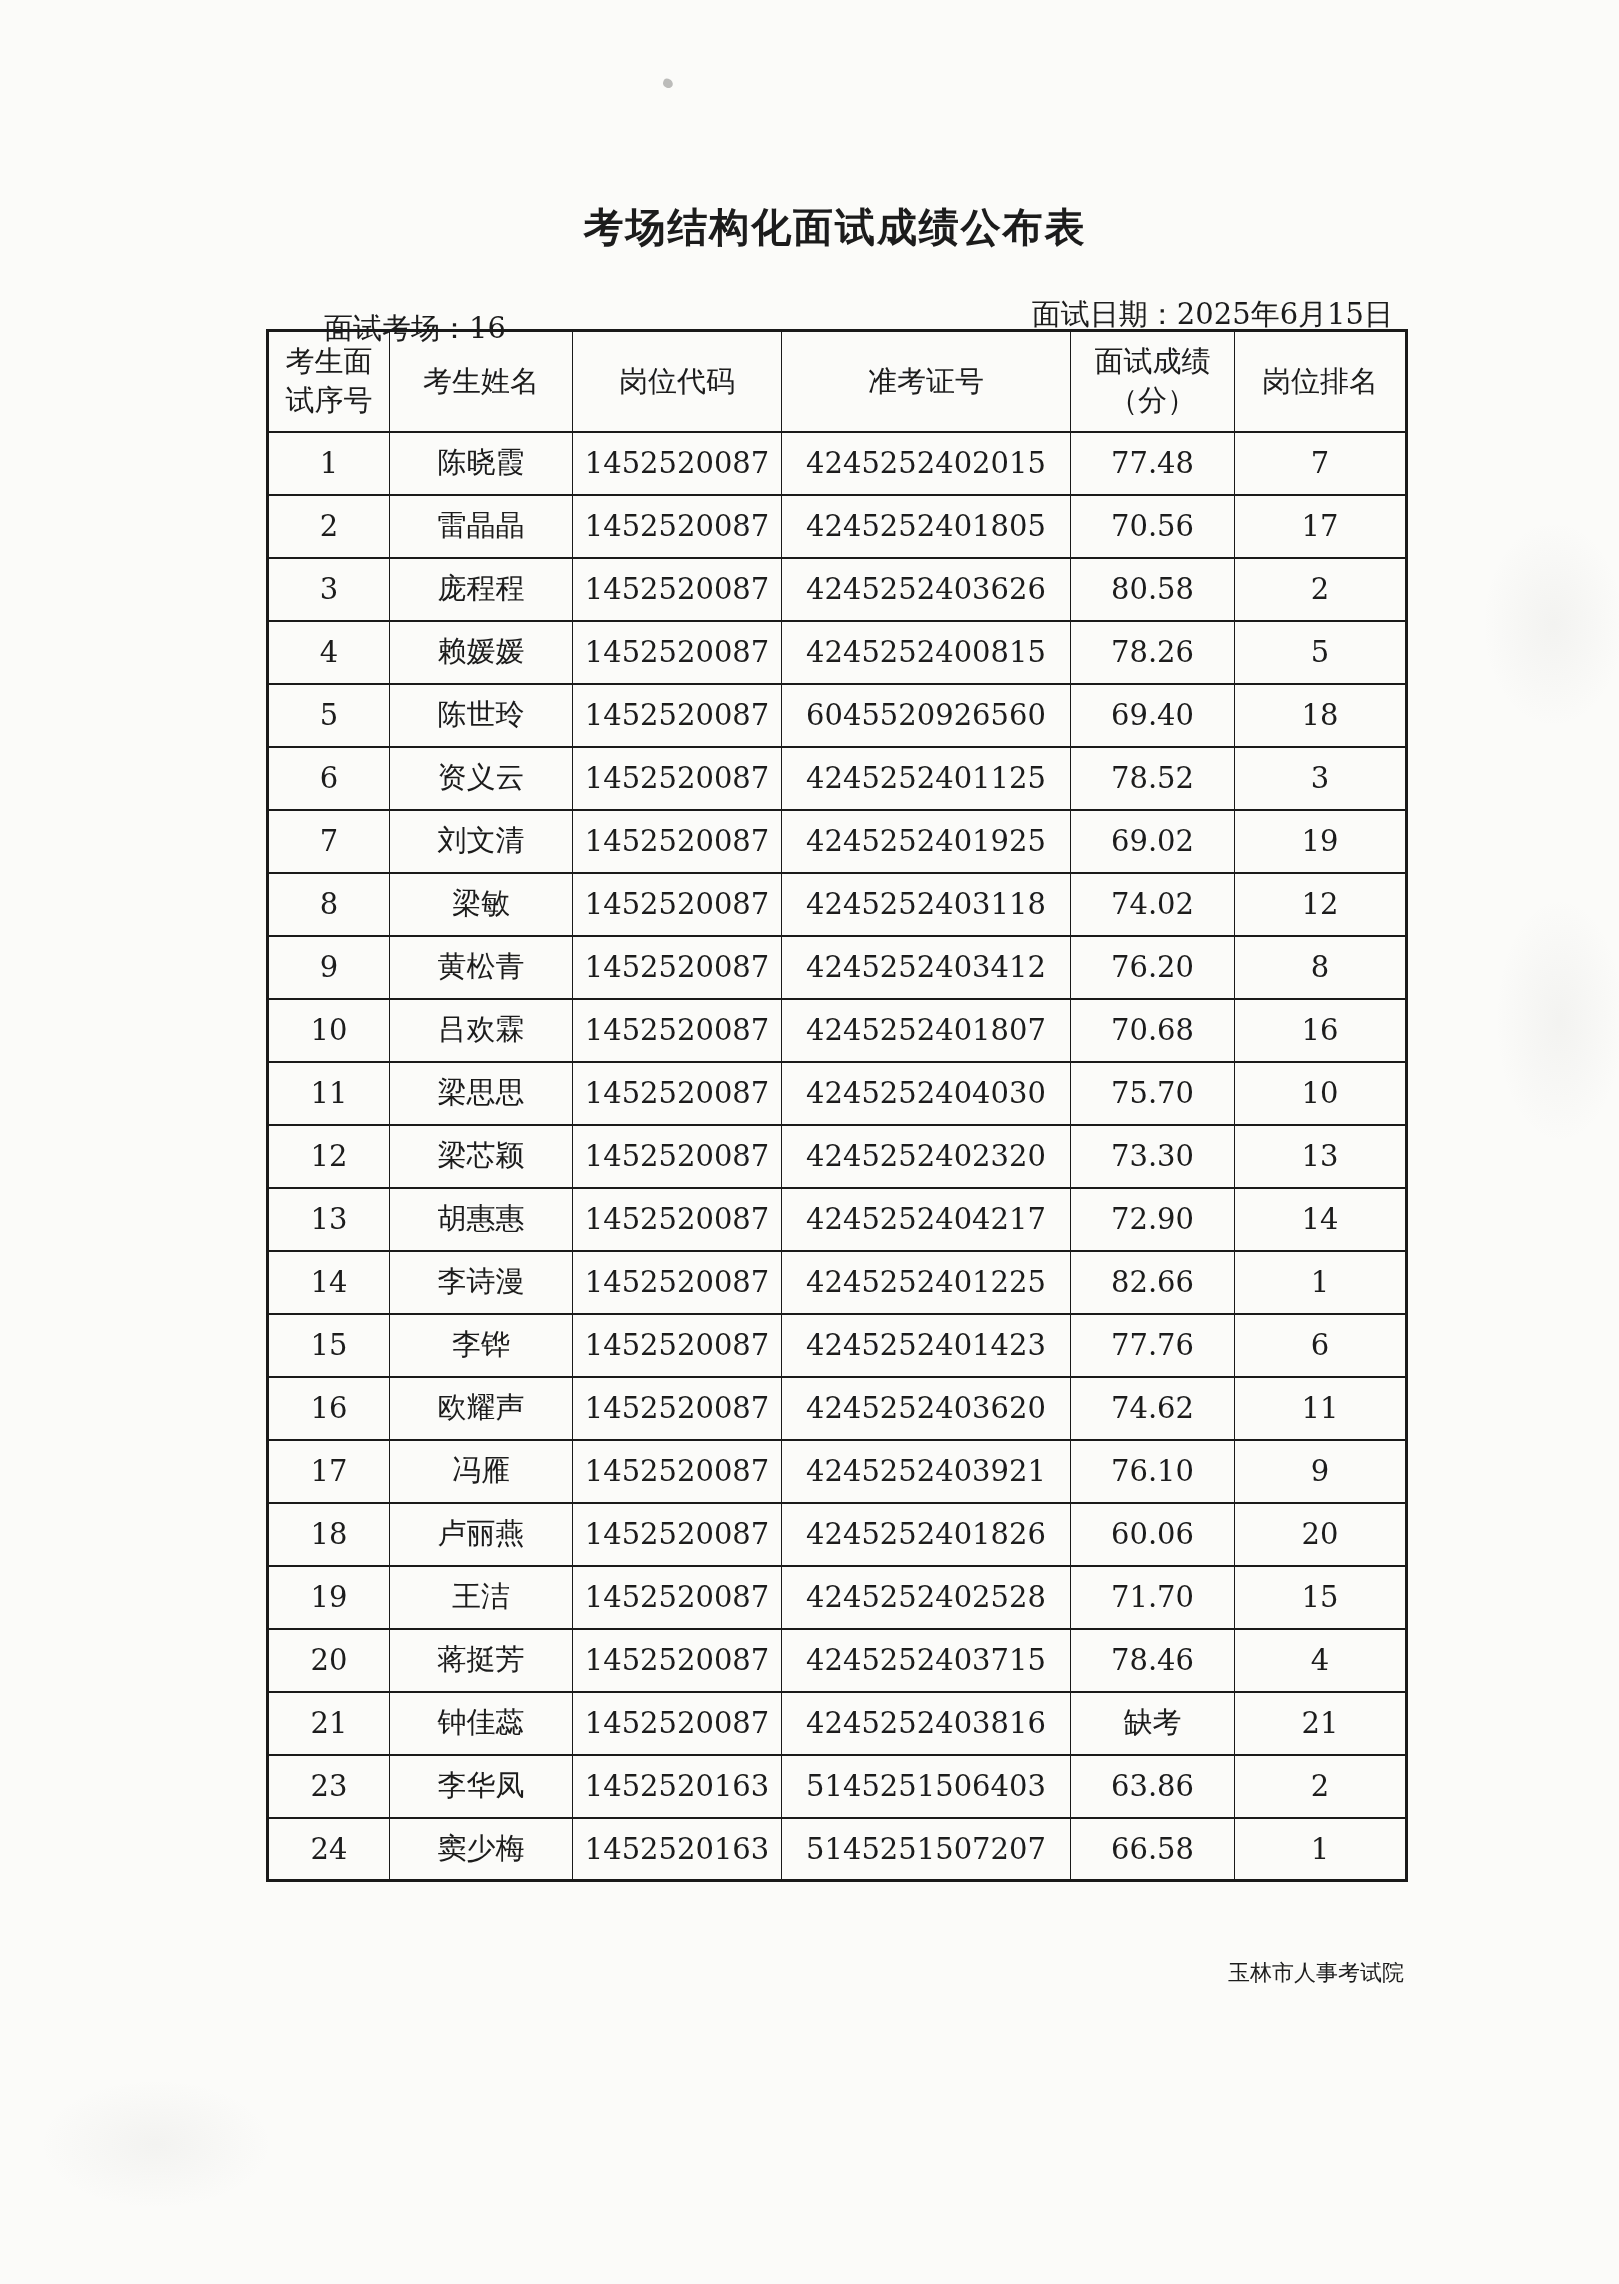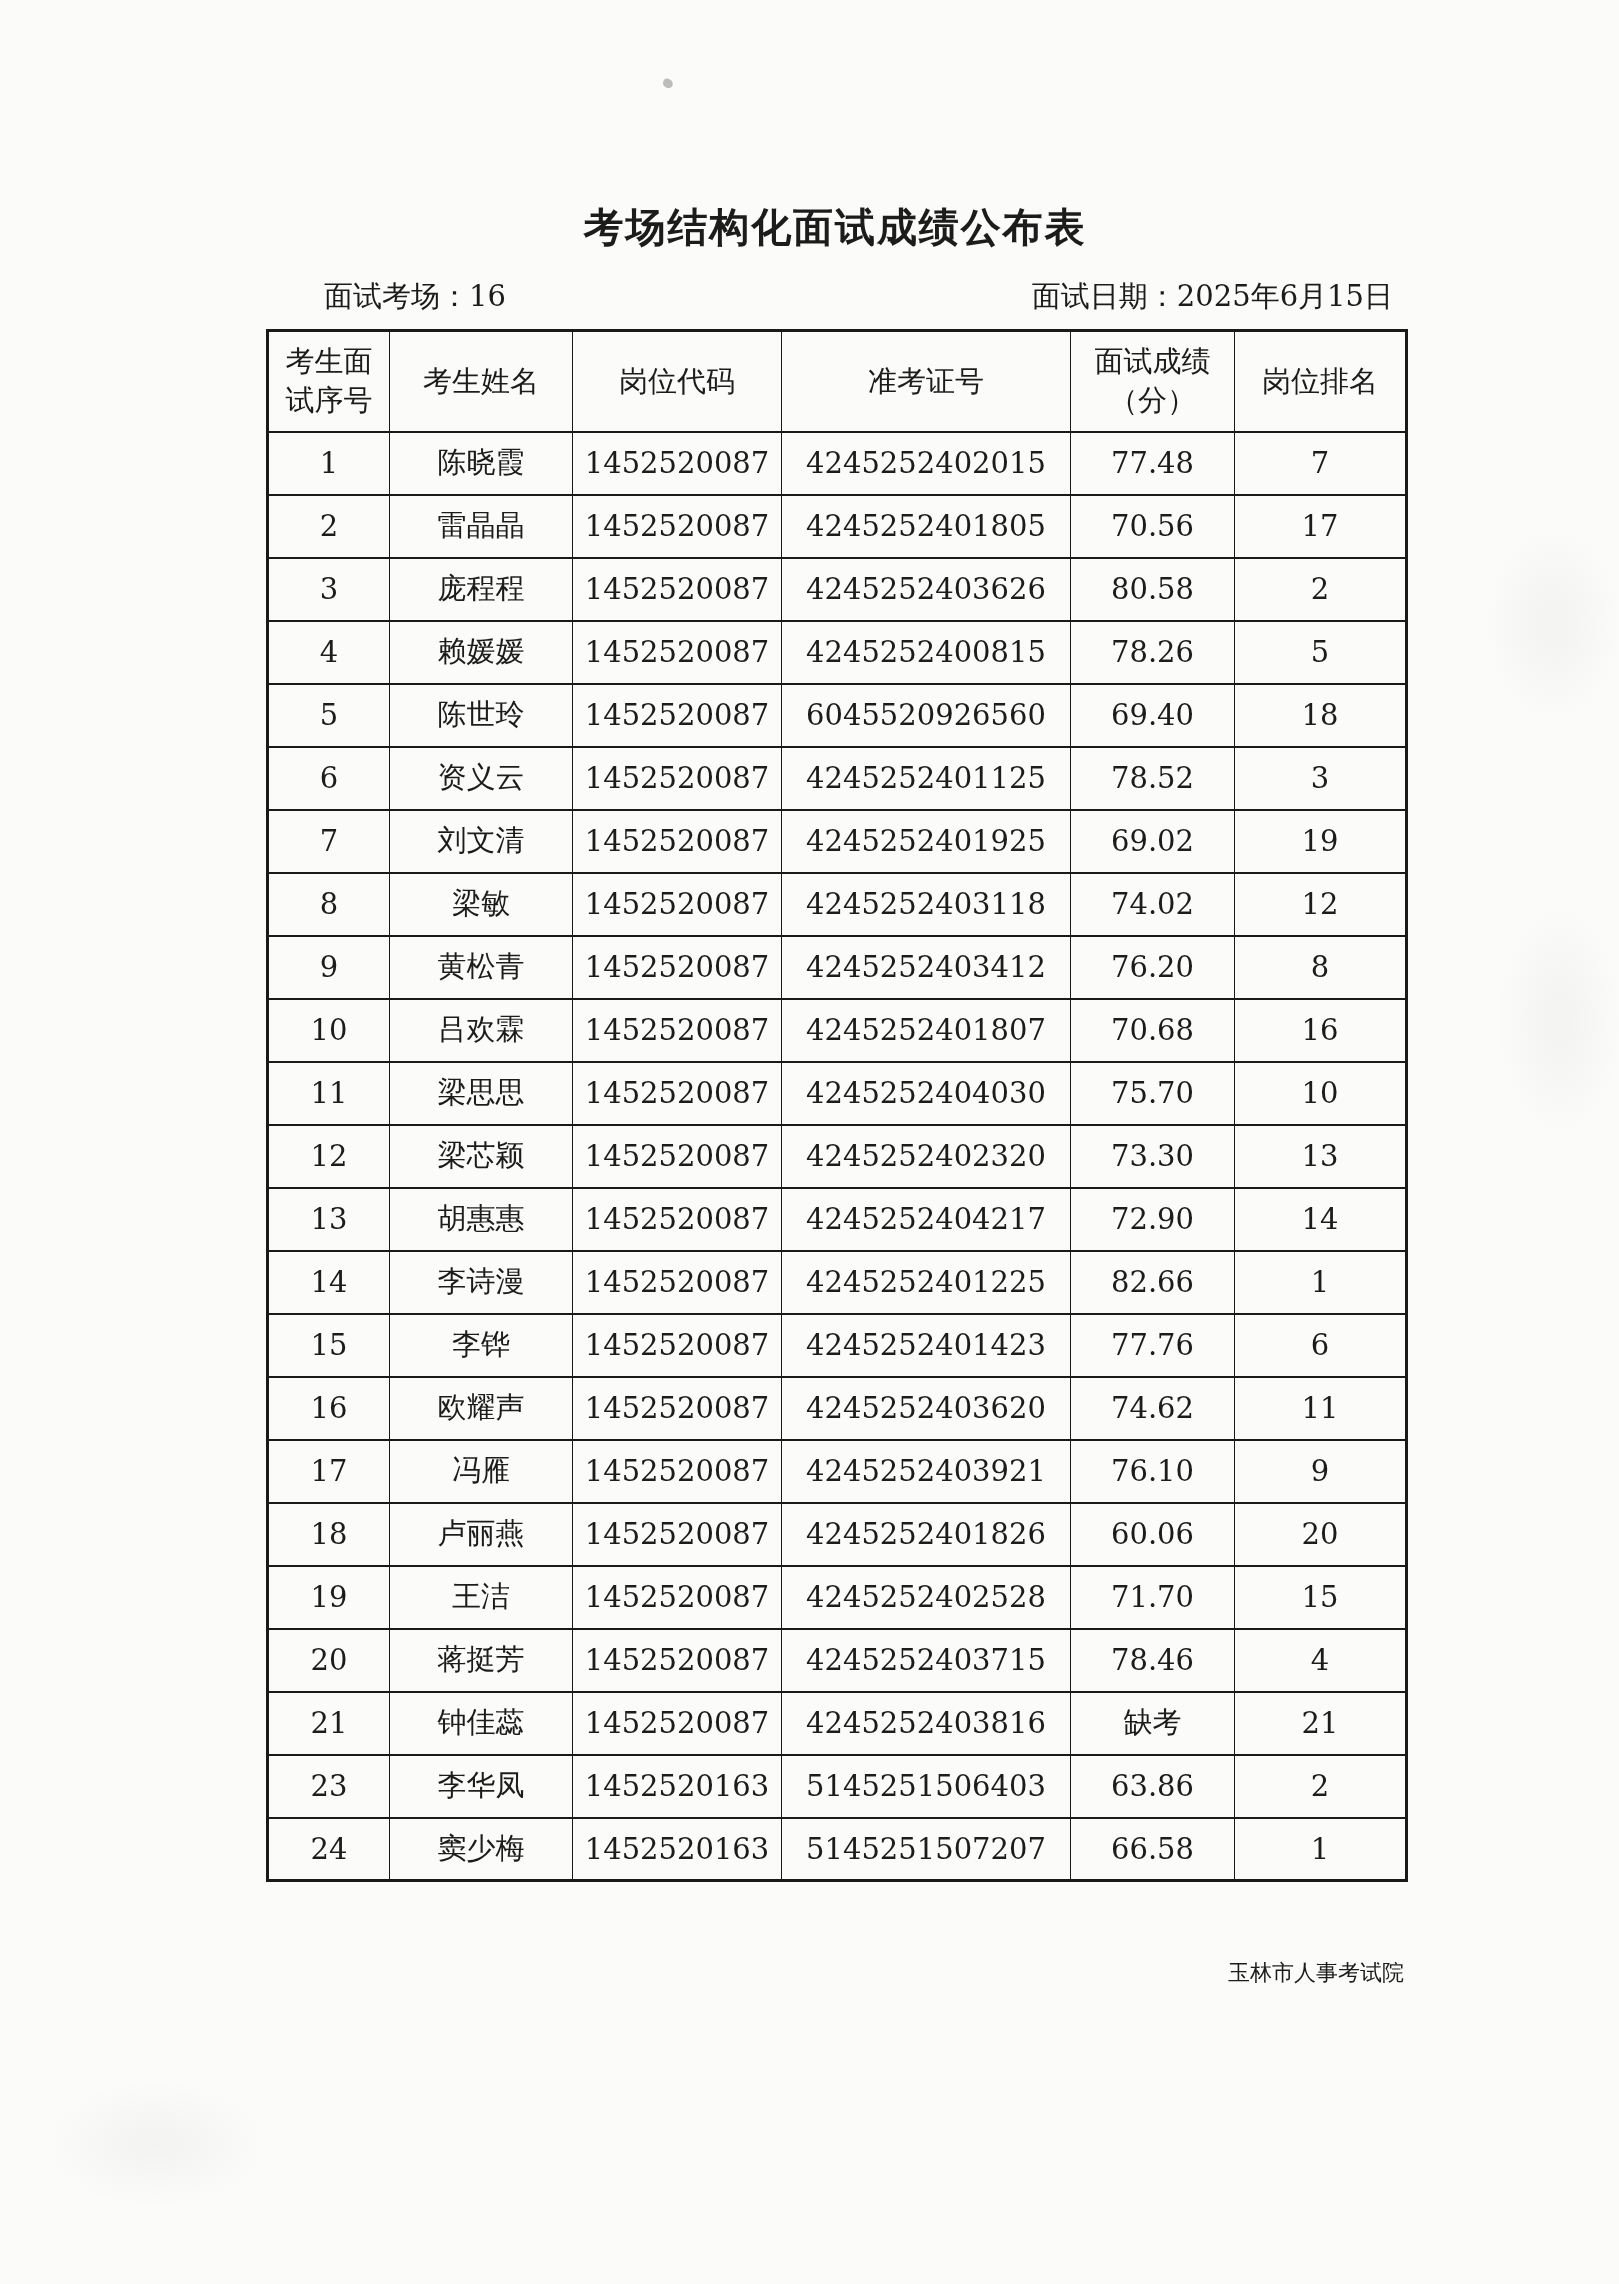--- a/index.html
+++ b/index.html
@@ -50,22 +50,22 @@
   .meta-row {
     position: absolute;
     left: 266px;
     top: 281px;
     width: 1138px;
     display: flex;
     justify-content: space-between;
     font-size: 29px;
     line-height: 1.1;
   }
-  .meta-venue { padding-left: 58px; }
-  .meta-date  { padding-right: 11px; }
+  .meta-venue { padding-left: 58px; margin-top: 32px; }
+  .meta-date  { padding-right: 11px; margin-top: 18px; }
 
   table.score-table {
     position: absolute;
     left: 266px;
     top: 329px;
     width: 1138px;
     border-collapse: collapse;
     table-layout: fixed;
     border: 3.2px solid #1a1a1a;
   }

